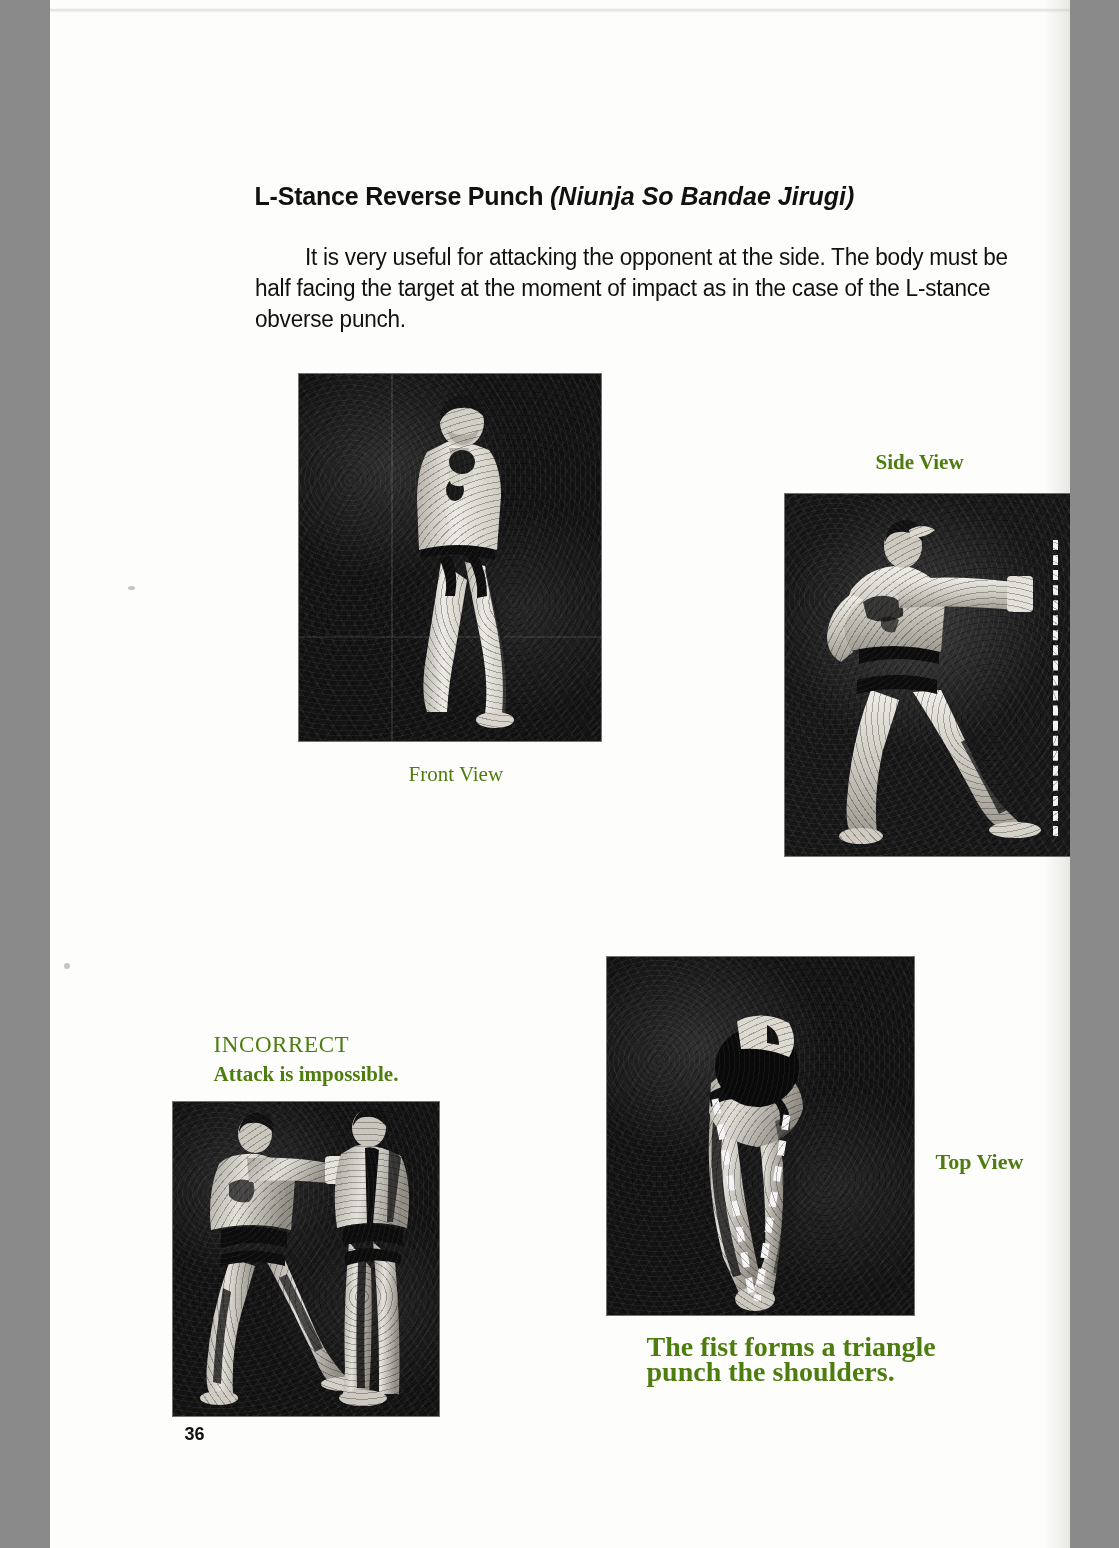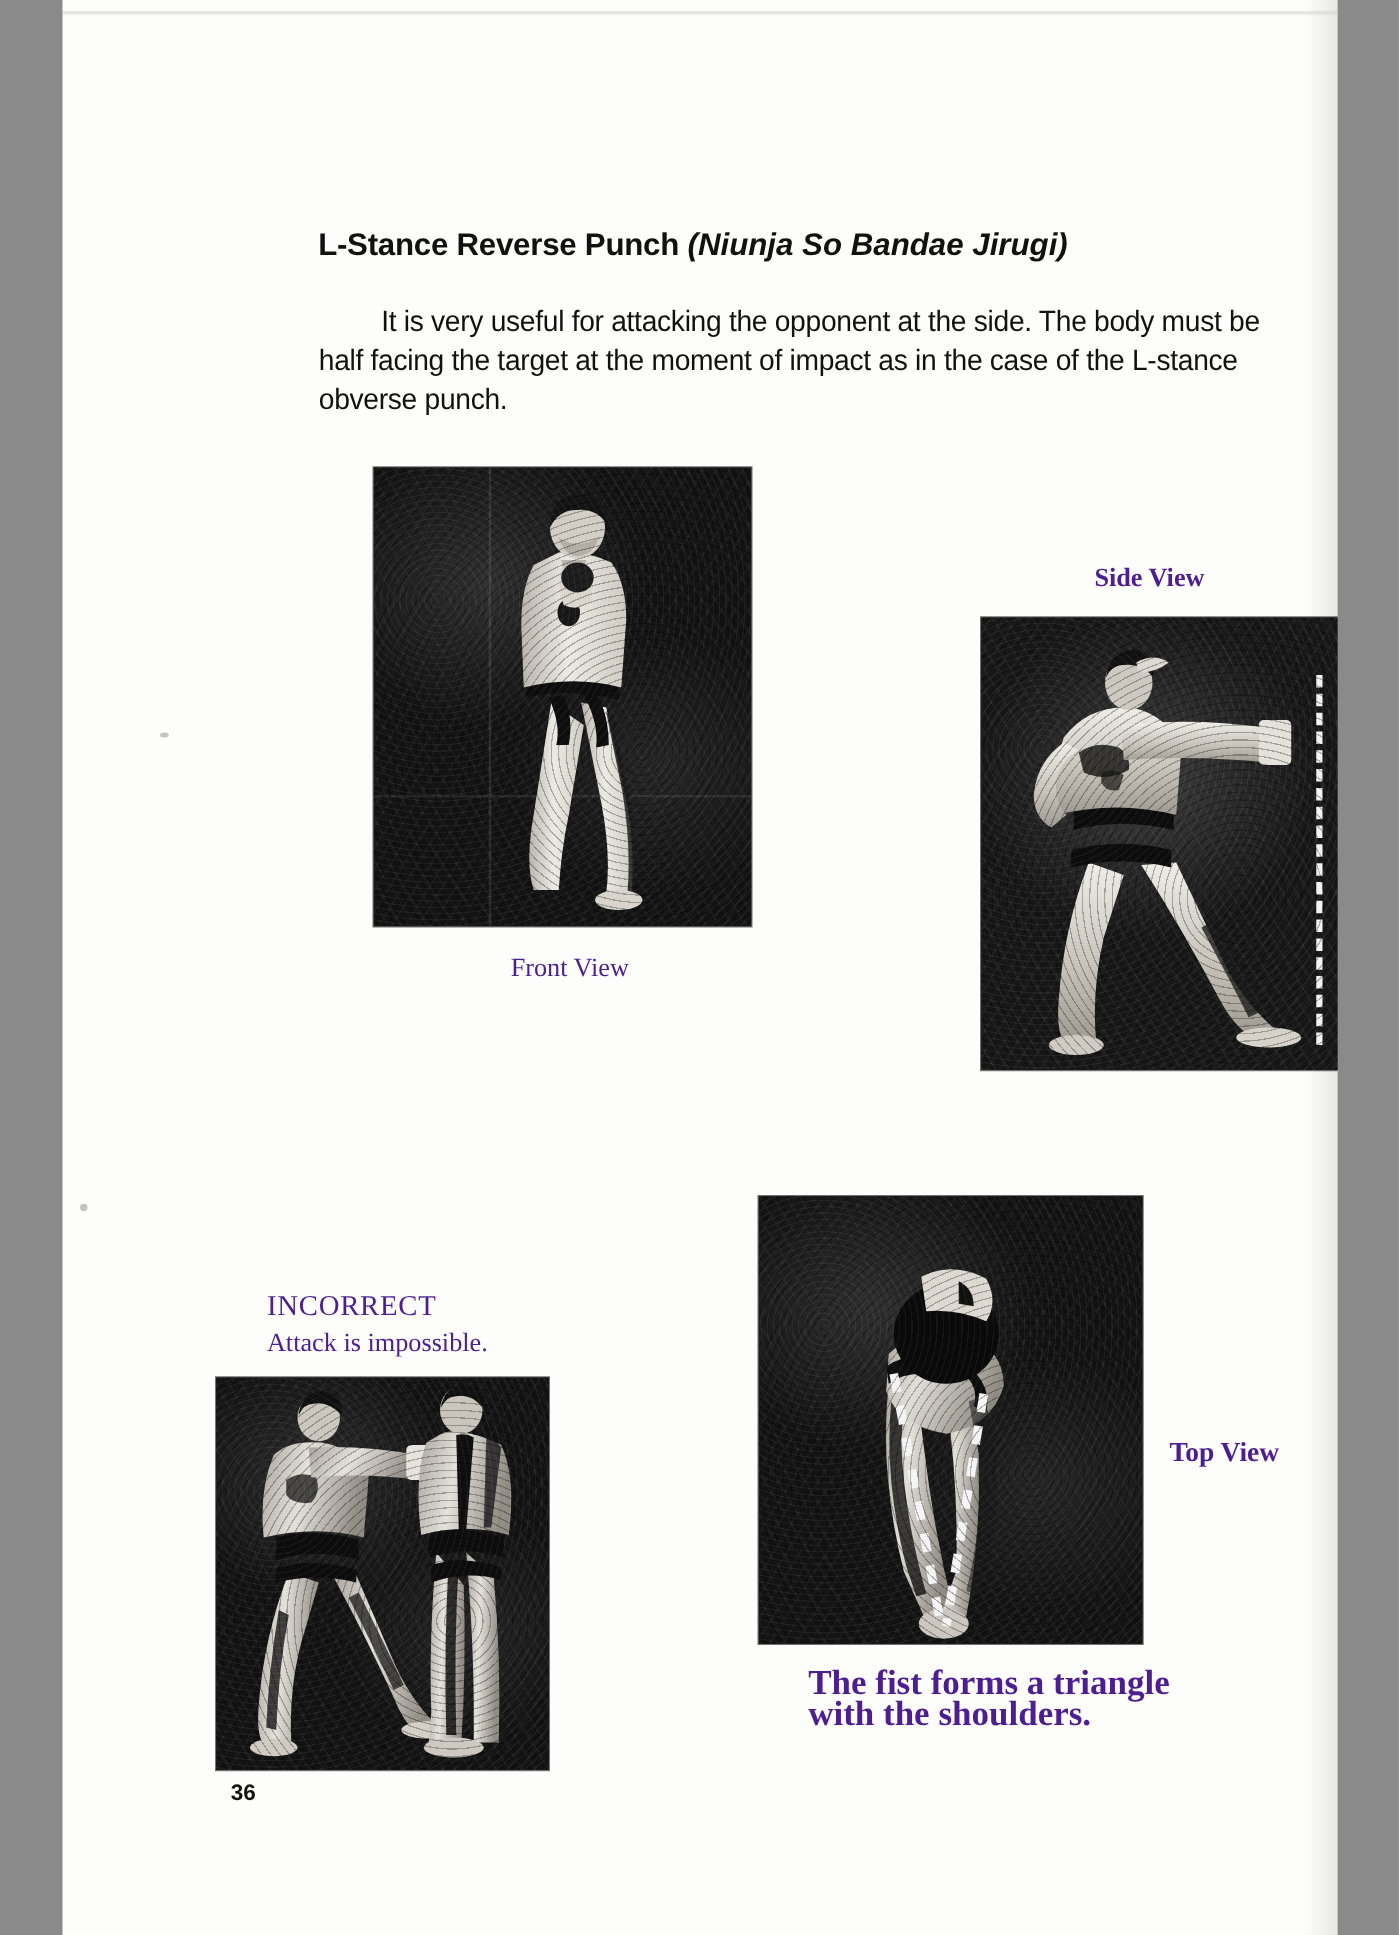--- a/index.html
+++ b/index.html
@@ -67,32 +67,32 @@
     line-height: 31px;
     text-indent: 52px;
     letter-spacing: -0.25px;
     transform: scaleX(0.96);
     transform-origin: left top;
   }
 
   .serif-cap {
     position: absolute;
     font-family: "Liberation Serif", serif;
-    color: #4c1d95;
+    color: #4d7c0f;
   }
   .lbl-front  { left: 359px; top: 762px;  font-size: 21px; font-weight: normal; }
   .lbl-side   { left: 826px; top: 450px;  font-size: 21px; font-weight: bold; }
   .lbl-top    { left: 886px; top: 1149px; font-size: 22px; font-weight: bold; }
   .lbl-incorrect {
     left: 164px; top: 1032px;
     font-size: 23px; font-weight: normal; letter-spacing: .6px;
   }
   .lbl-attack {
     left: 164px; top: 1062px;
-    font-size: 21px; font-weight: normal;
+    font-size: 21px; font-weight: bold;
   }
   .cap-triangle {
     left: 597px; top: 1334px;
     font-size: 28px; font-weight: bold; line-height: 25px;
   }
   .page-number {
     position: absolute;
     left: 135px; top: 1424px;
     font-size: 18px;
     font-weight: bold;
@@ -297,21 +297,21 @@
     <svg class="overlay" viewBox="0 0 307 358" preserveAspectRatio="none">
       <line x1="108" y1="142" x2="146" y2="344" stroke="#f4f4f4" stroke-width="7" stroke-dasharray="15 11" stroke-linecap="butt"></line>
       <line x1="180" y1="158" x2="150" y2="344" stroke="#f4f4f4" stroke-width="7" stroke-dasharray="15 11" stroke-linecap="butt"></line>
     </svg>
 
     <div class="grain"></div>
   </div>
   <div class="serif-cap lbl-top">Top View</div>
   <div class="serif-cap cap-triangle">
     <span>The fist forms a triangle</span><br>
-    <span>with the shoulders.</span>
+    <span>punch the shoulders.</span>
   </div>
 
   <div class="serif-cap lbl-incorrect">INCORRECT</div>
   <div class="serif-cap lbl-attack">Attack is impossible.</div>
 
   <div class="photo ph-incorrect">
     <div class="backdrop"></div>
 
     <svg class="overlay" viewBox="0 0 266 314" preserveAspectRatio="none">
       <defs>

